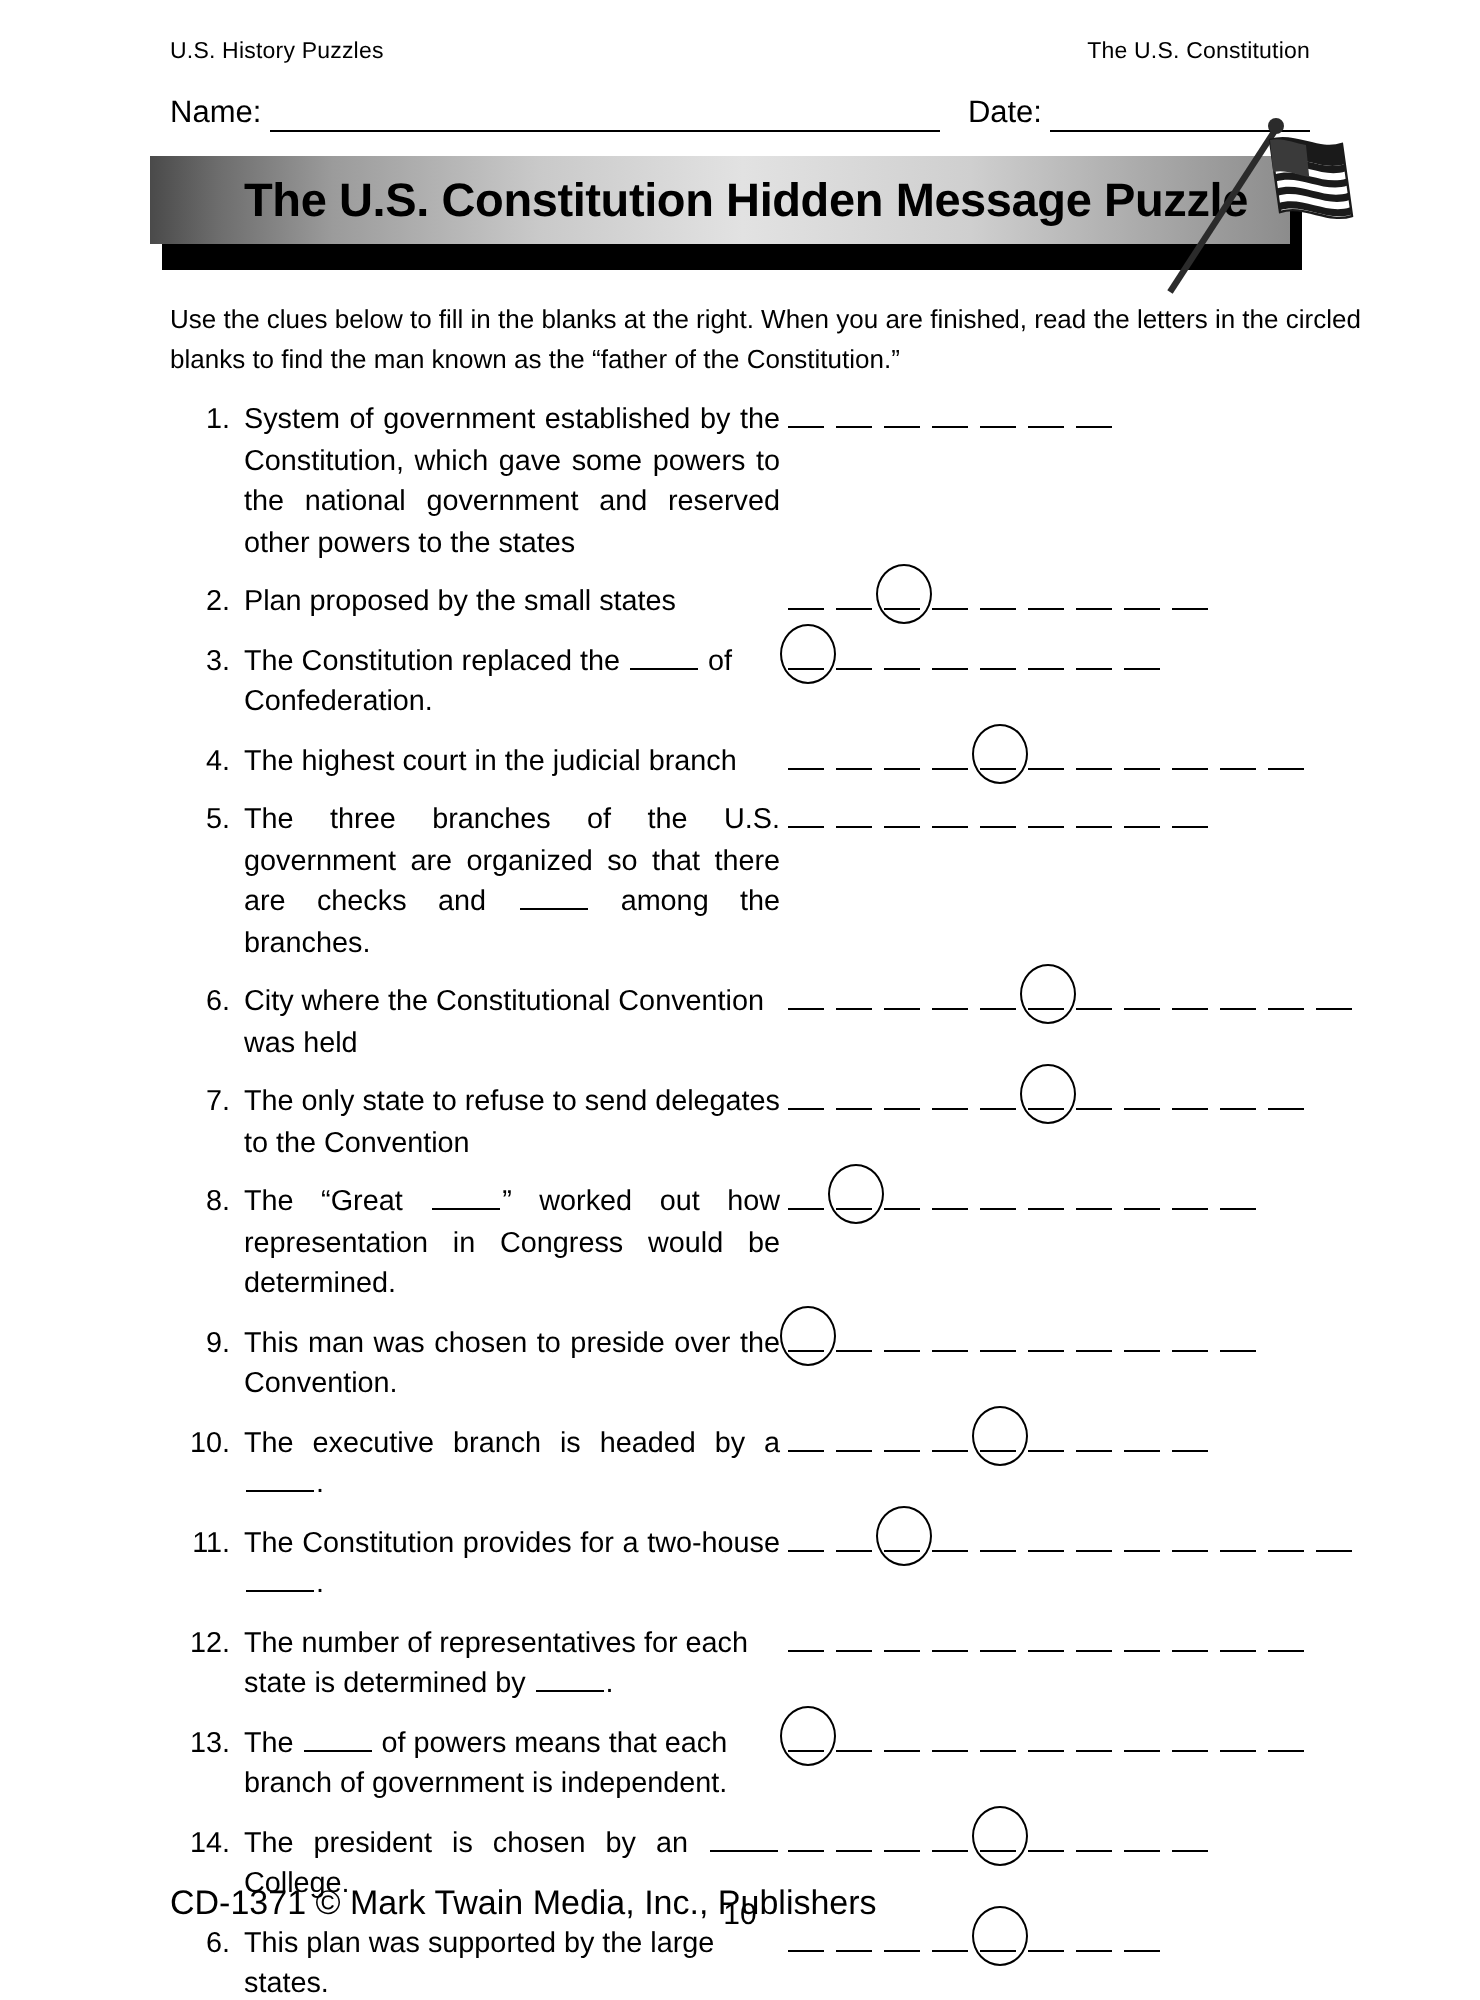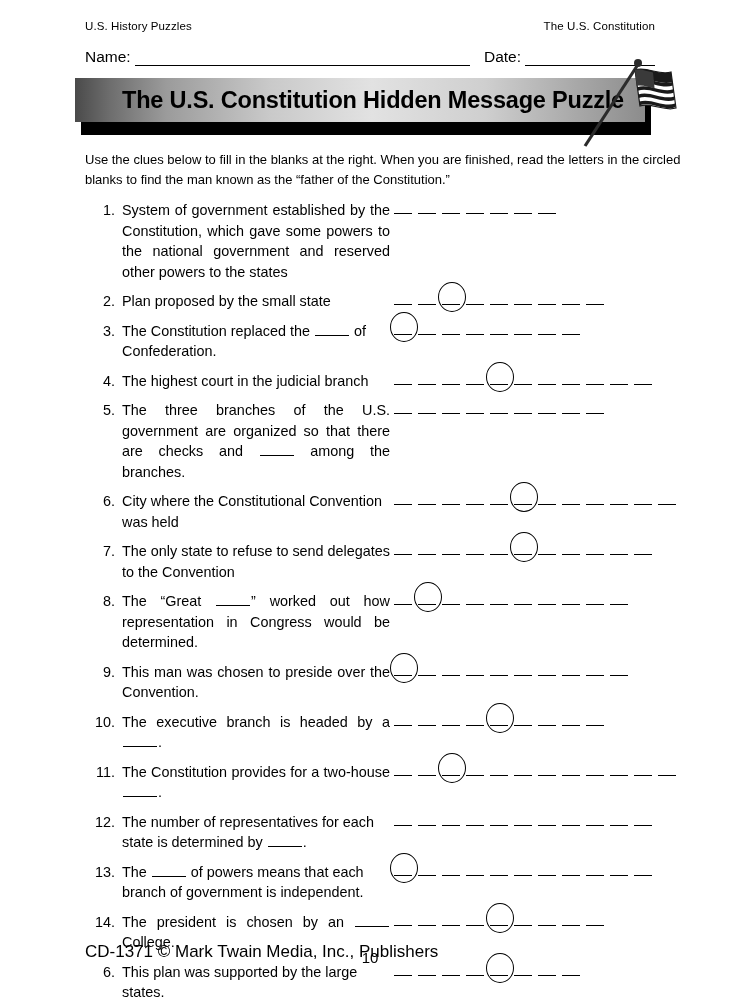--- a/index.html
+++ b/index.html
@@ -174,21 +174,21 @@
             <span class="dash"></span>
             <span class="dash"></span>
             <span class="dash"></span>
             <span class="dash"></span>
             <span class="dash"></span>
           </div>
         </div>
       </div>
       <div class="clue">
         <div class="clue-num">2.</div>
-        <div class="clue-text nojust">Plan proposed by the small state</div>
+        <div class="clue-text nojust">Plan proposed by the small states</div>
         <div class="answer">
           <div class="dashrow">
             <span class="dash"></span>
             <span class="dash"></span>
             <span class="dash"></span>
             <span class="dash"></span>
             <span class="dash"></span>
             <span class="dash"></span>
             <span class="dash"></span>
             <span class="dash"></span>

